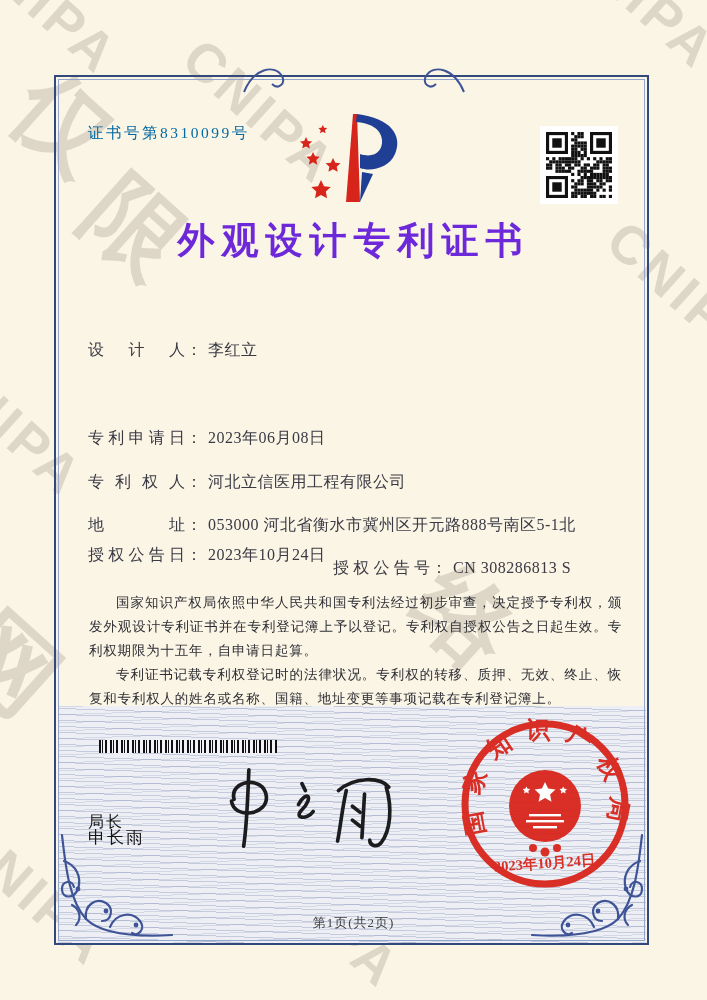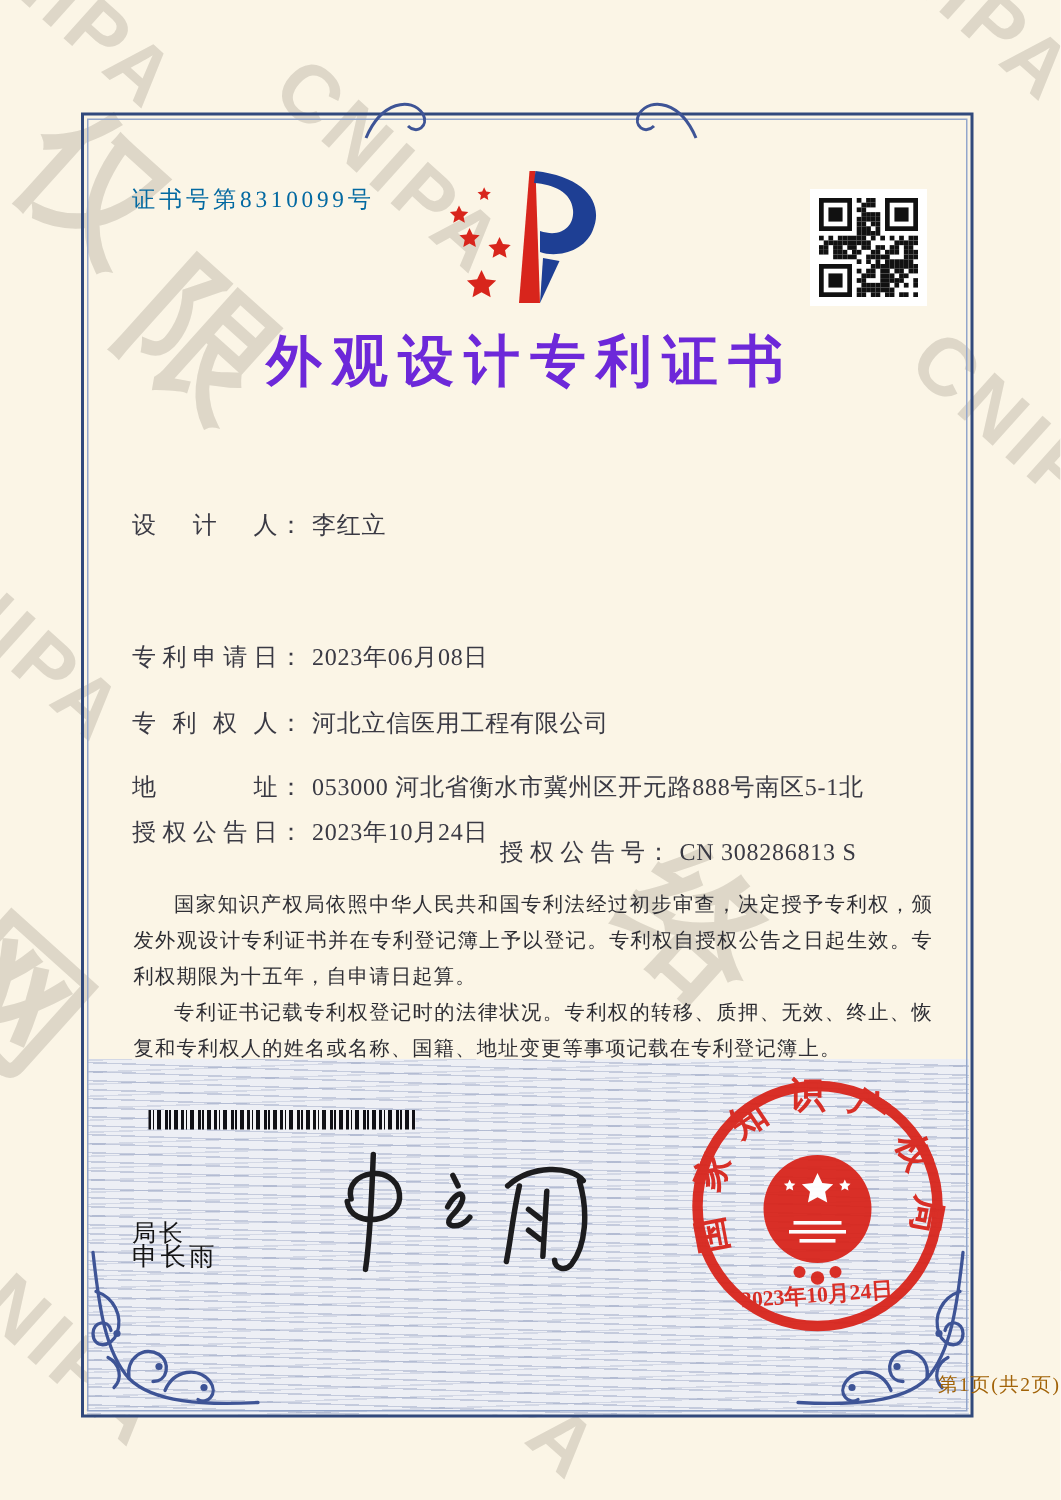--- a/index.html
+++ b/index.html
@@ -82,22 +82,22 @@
     position:absolute;left:88px;top:795px;font-size:16px;color:#141414;
     font-family:"Liberation Sans","DejaVu Sans",sans-serif;letter-spacing:2px;margin-top:17px;
   }
   .signer-name{
     position:absolute;left:88px;top:826px;font-size:17px;color:#141414;
     font-family:"Liberation Sans","DejaVu Sans",sans-serif;letter-spacing:2px;text-align:right;
   }
   .signature{position:absolute;left:208px;top:760px;width:200px;height:96px;}
   .seal{position:absolute;left:456px;top:716px;width:178px;height:178px;opacity:0.95;}
   .page-number{
-    position:absolute;left:0;top:914px;width:707px;text-align:right;
-    font-size:13px;color:#a16207;letter-spacing:1px;
+    position:absolute;left:0;top:914px;width:707px;text-align:center;
+    font-size:13px;color:#404040;letter-spacing:1px;
   }
   .continuation{
     position:absolute;left:0;top:950px;width:707px;text-align:center;
     font-size:16px;font-weight:bold;color:#1d1d20;letter-spacing:4px;
   }
 </style>
 </head>
 <body>
 
 <div class="page">

